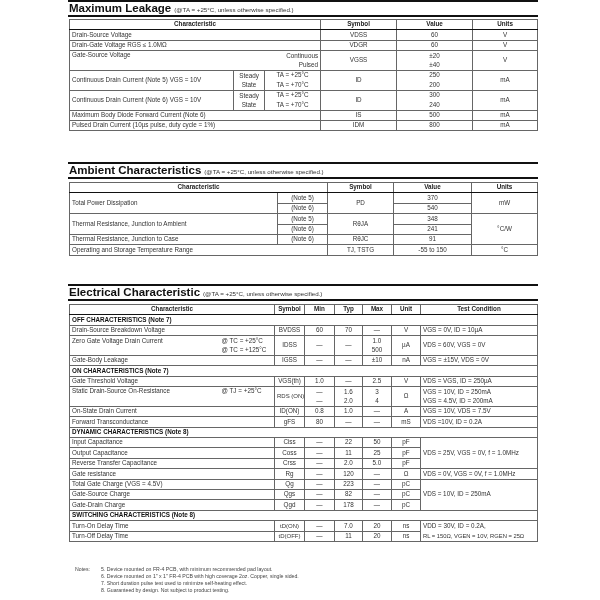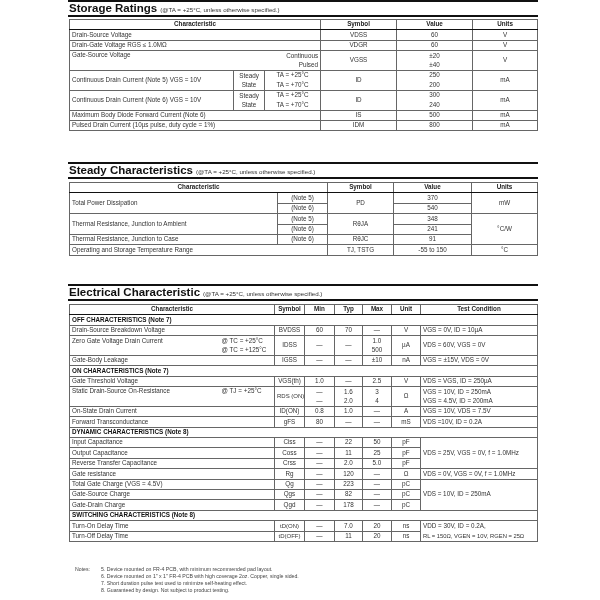--- a/index.html
+++ b/index.html
@@ -19,21 +19,21 @@
   .cat { font-weight:bold; color:#111; }
   .sm { font-size:6px; }
   .notes { position:absolute; left:75px; top:566px; font-size:5.2px; color:#444; line-height:7px; }
   .notes .lbl { position:absolute; left:0; top:0; }
   .notes .items { position:absolute; left:26px; top:0; white-space:nowrap; }
 </style>
 </head>
 <body>
 
 <div class="rule" style="top:0;height:1.5px;"></div>
-<div class="section-title" style="top:2px;"><span>Storage Ratings</span><span class="cond">(@TA = +25°C, unless otherwise specified.)</span></div>
+<div class="section-title" style="top:2px;"><span>Maximum Leakage</span><span class="cond">(@TA = +25°C, unless otherwise specified.)</span></div>
 <div class="rule" style="top:15px;height:1.6px;"></div>
 
 <table class="outer" style="left:69px;top:19px;width:468px;">
   <colgroup>
       <col style="width:164px">
       <col style="width:31px">
       <col style="width:56px">
       <col style="width:76px">
       <col style="width:76px">
       <col style="width:65px">
@@ -101,21 +101,21 @@
   <tr>
     <td colspan="3" class="l">Pulsed Drain Current (10µs pulse, duty cycle = 1%)</td>
     <td class="c">IDM</td>
     <td class="c">800</td>
     <td class="c">mA</td>
   </tr>
 </tbody>
   </table>
 
 <div class="rule" style="top:162px;height:1.5px;"></div>
-<div class="section-title" style="top:164px;"><span>Steady Characteristics</span><span class="cond">(@TA = +25°C, unless otherwise specified.)</span></div>
+<div class="section-title" style="top:164px;"><span>Ambient Characteristics</span><span class="cond">(@TA = +25°C, unless otherwise specified.)</span></div>
 <div class="rule" style="top:177px;height:1.6px;"></div>
 
 <table class="outer" style="left:69px;top:182px;width:468px;">
   <colgroup>
       <col style="width:208px">
       <col style="width:50px">
       <col style="width:66px">
       <col style="width:78px">
       <col style="width:66px">
     </colgroup>

